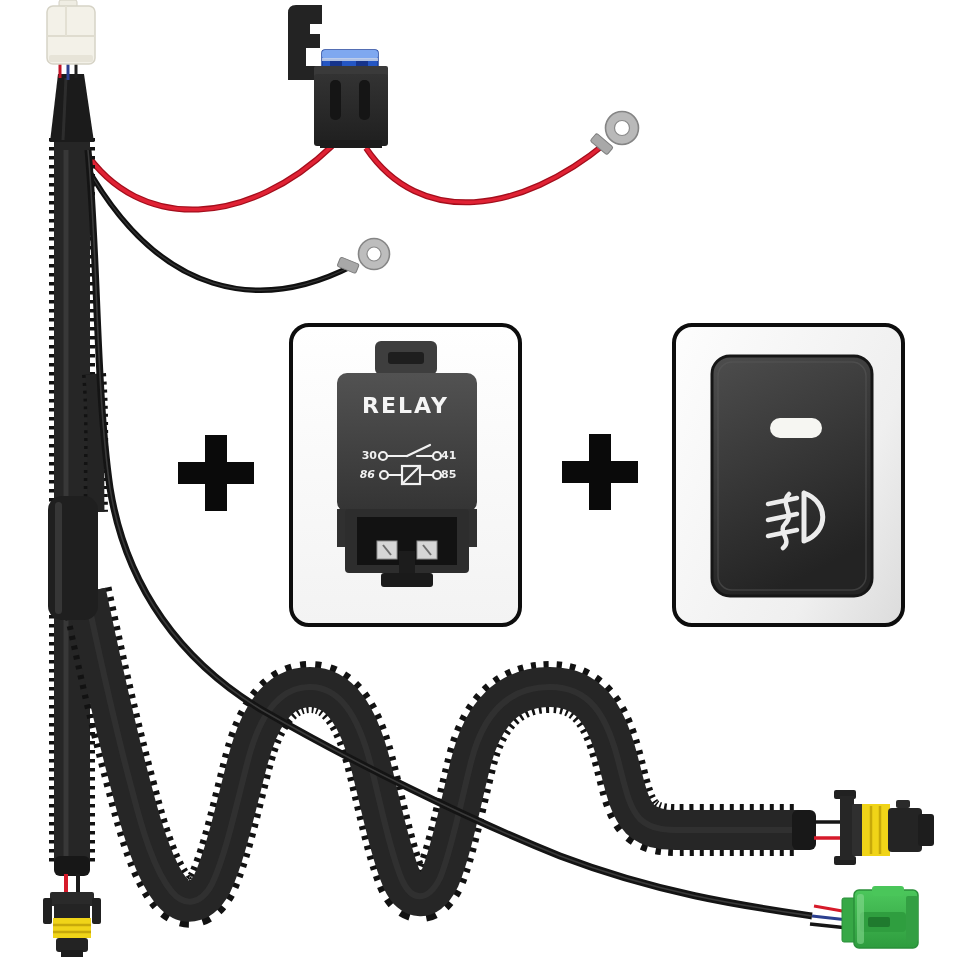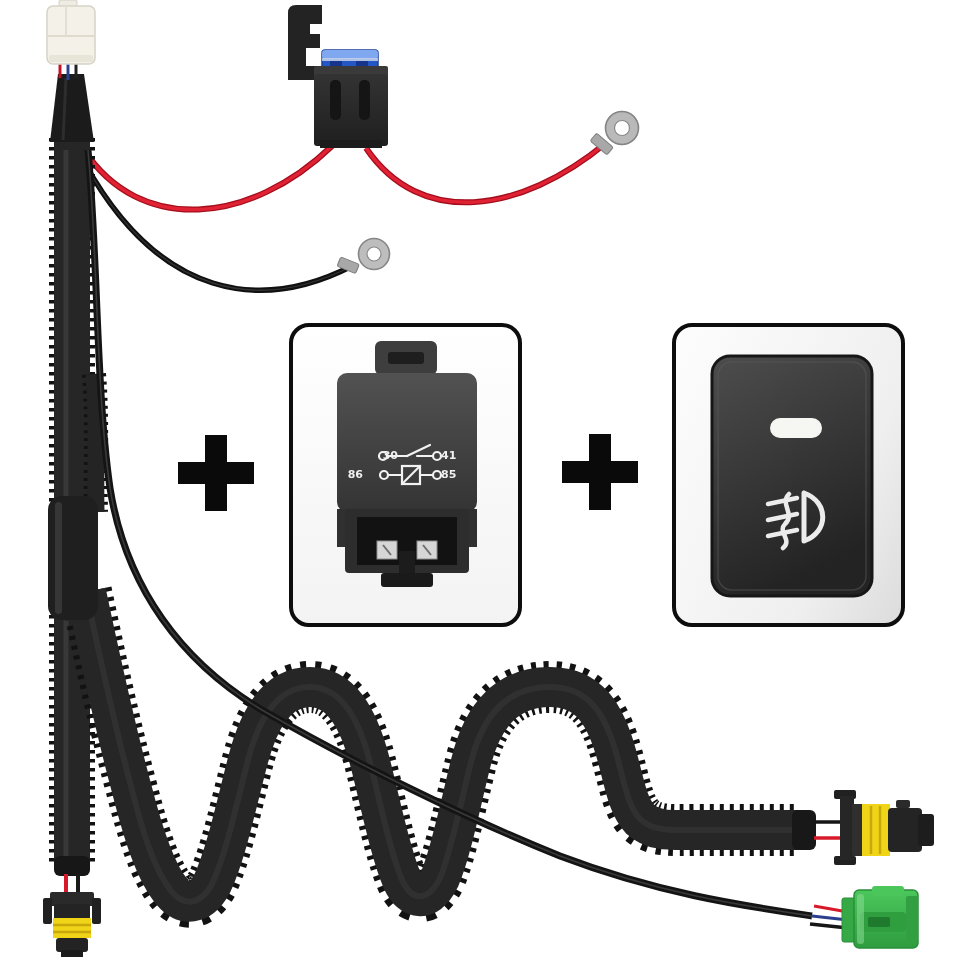--- a/index.html
+++ b/index.html
@@ -24,23 +24,23 @@
     position:absolute;left:0;right:0;top:66px;text-align:center;
     font-size:22px;font-weight:700;letter-spacing:2px;color:#f5f5f5;
   }
   .relay-rating{
     position:absolute;left:0;right:0;top:92px;text-align:center;
     font-size:19px;font-weight:700;letter-spacing:1px;color:#f0f0f0;
   }
   .pin-label{
     position:absolute;width:22px;font-size:11px;font-weight:700;color:#f0f0f0;line-height:13px;
   }
-  .pin-30{left:62px;top:122px;text-align:right;margin-left:21px;}
+  .pin-30{left:62px;top:122px;text-align:right;}
   .pin-87{left:148px;top:122px;text-align:left;}
-  .pin-86{left:48px;top:141px;text-align:right;}
+  .pin-86{left:60px;top:141px;text-align:right;font-style:italic;}
   .pin-85{left:148px;top:141px;text-align:left;}
 
   
   .plus{position:absolute;width:76px;height:76px;}
   .plus-left{left:178px;top:435px;}
   .plus-right{left:562px;top:434px;}
   .plus .h,.plus .v{position:absolute;background:#0a0a0a;}
   .plus .h{left:0;top:27px;width:76px;height:22px;}
   .plus .v{left:27px;top:0;width:22px;height:76px;}
   .visually-hidden{position:absolute;width:1px;height:1px;overflow:hidden;clip:rect(0 0 0 0);white-space:nowrap;}
@@ -274,20 +274,21 @@
         <line x1="124" y1="129" x2="140" y2="129"></line>
         <circle cx="144" cy="129" r="4"></circle>
         <circle cx="91" cy="148" r="4"></circle>
         <line x1="95" y1="148" x2="109" y2="148"></line>
         <rect x="109" y="139" width="18" height="18"></rect>
         <line x1="109" y1="157" x2="127" y2="139"></line>
         <line x1="127" y1="148" x2="140" y2="148"></line>
         <circle cx="144" cy="148" r="4"></circle>
       </g>
     </svg>
+    <div class="relay-title">RELAY</div>
     <span class="pin-label pin-30">30</span>
     <span class="pin-label pin-87">41</span>
     <span class="pin-label pin-86">86</span>
     <span class="pin-label pin-85">85</span>
   </div>
 
   <div class="plus plus-left">
     <div class="h"></div>
       <div class="v"></div>
     <span class="visually-hidden">+</span>

